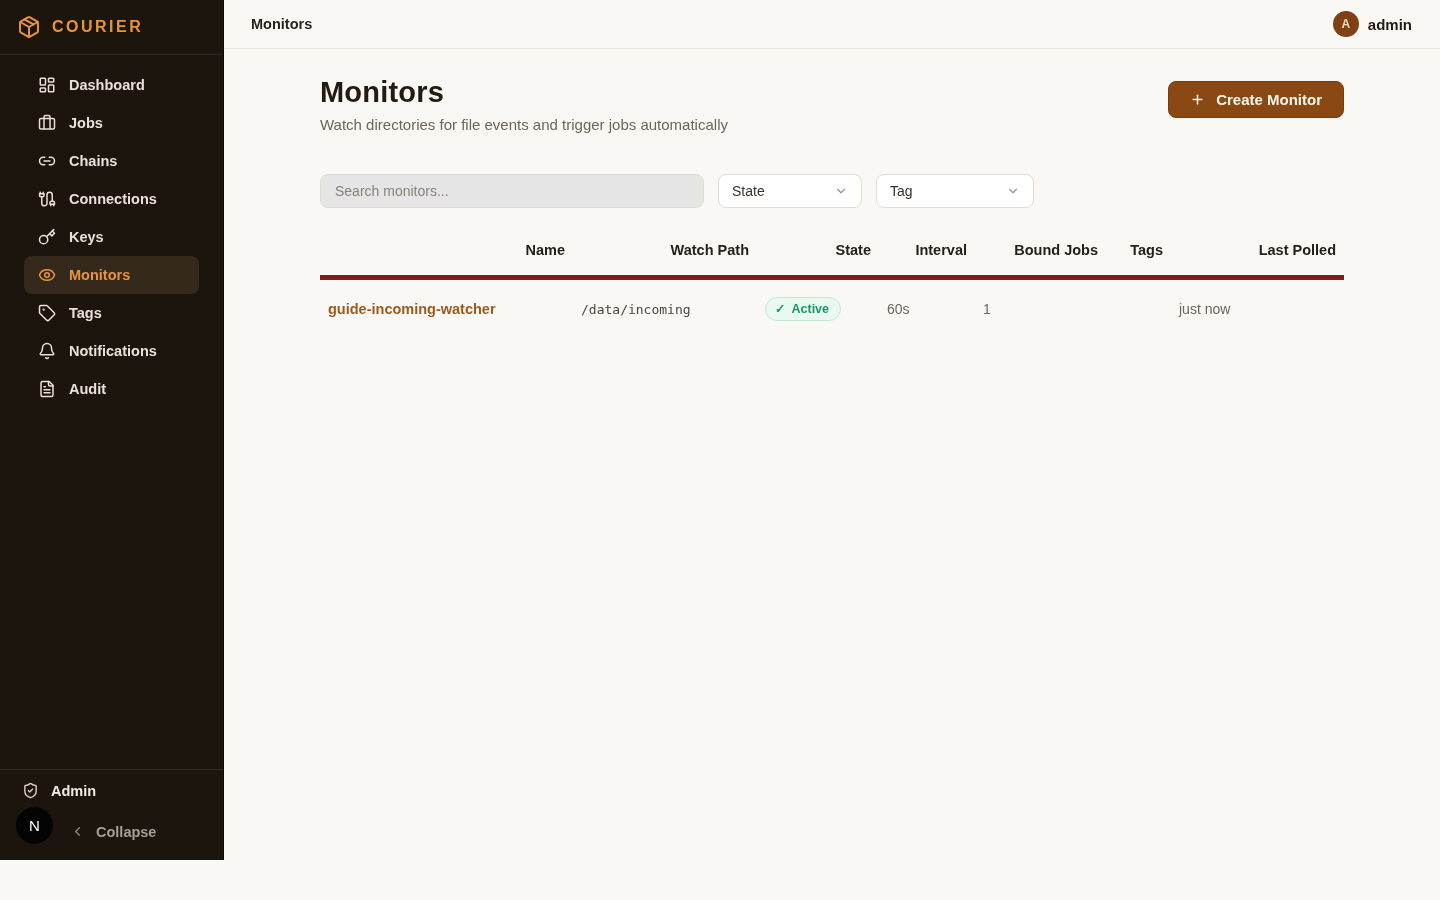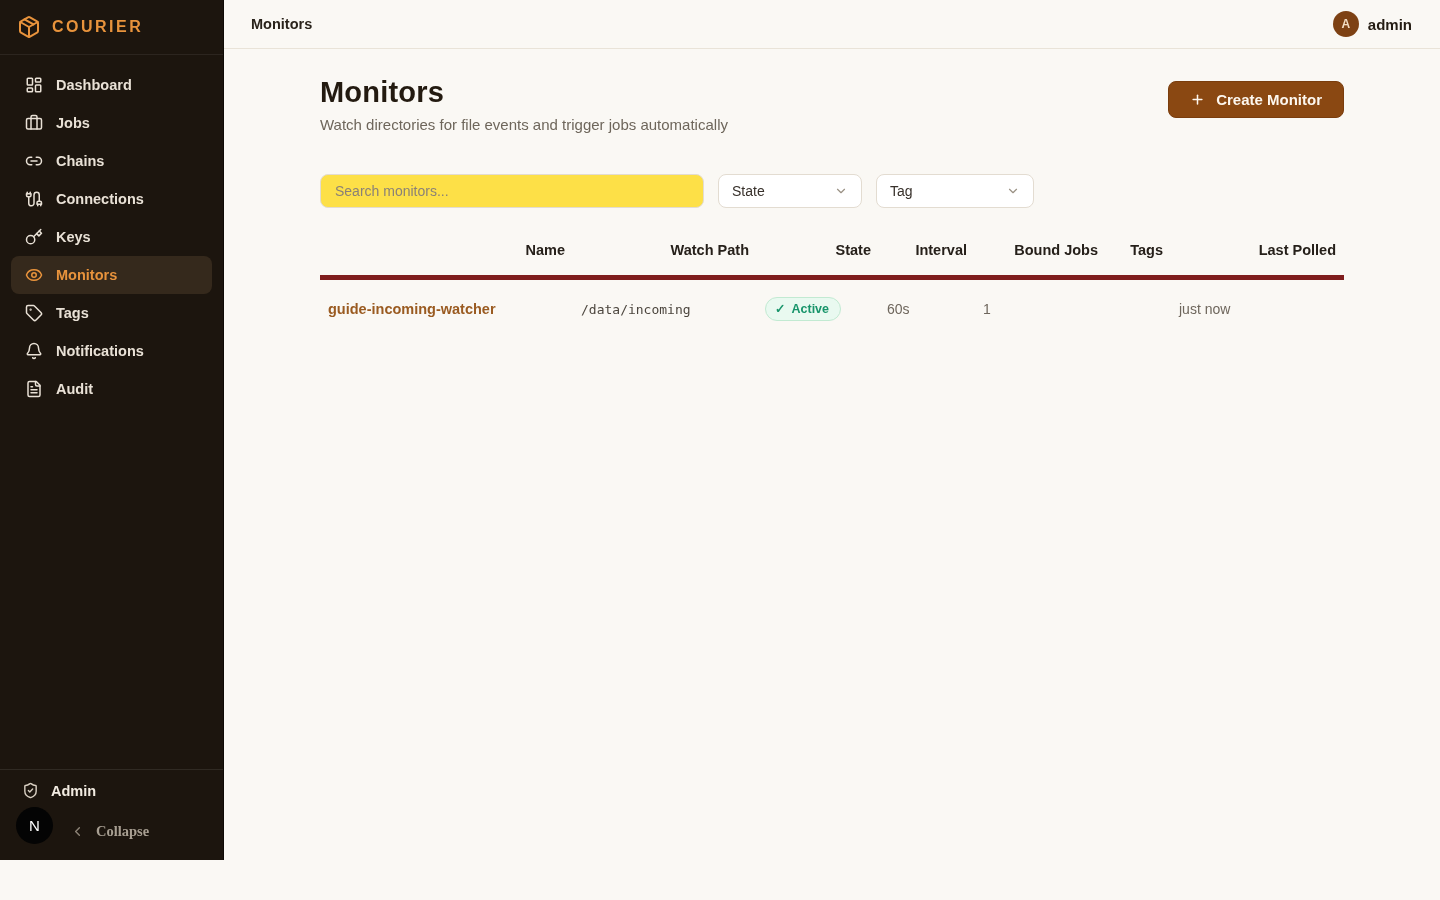--- a/index.html
+++ b/index.html
@@ -18,21 +18,21 @@
     display: flex; flex-direction: column;
     border-right: 1px solid #0e0a06;
   }
   .logo {
     height: 55px; display: flex; align-items: center; gap: 11px;
     padding: 0 17px; border-bottom: 1px solid rgba(255,255,255,0.07);
     color: #e8933c;
   }
   .logo svg { width: 24px; height: 24px; }
   .logo-text { font-size: 16px; font-weight: 700; letter-spacing: 2.5px; }
-  .nav { flex: 1; padding: 11px 11px; }
+  .nav { flex: 1; padding: 11px 24px; }
   .nav-item {
     display: flex; align-items: center; gap: 13px;
     height: 38px; padding: 0 14px; border-radius: 8px;
     font-size: 14.5px; font-weight: 600; color: #e9e1d6;
     cursor: pointer; user-select: none;
   }
   .nav-item svg { width: 18px; height: 18px; flex: none; }
   .nav-item.active { background: #35291c; color: #e8933c; }
   .sidebar-footer {
     border-top: 1px solid rgba(255,255,255,0.09);
@@ -47,21 +47,21 @@
   .user-row { display: flex; align-items: center; gap: 17px; }
   .avatar-n {
     width: 37px; height: 37px; border-radius: 50%;
     background: #040404; color: #ffffff;
     display: flex; align-items: center; justify-content: center;
     font-size: 15px; font-weight: 400; flex: none;
   }
   .collapse-btn {
     display: flex; align-items: center; gap: 11px;
     background: none; border: none; cursor: pointer;
-    color: #a89f92; font-family: Liberation Serif, serif;
+    color: #a89f92; font-family: Liberation Sans, sans-serif;
     font-size: 14.5px; font-weight: 600; padding: 0; margin-top: 12px;
   }
   .collapse-btn svg { width: 15px; height: 15px; color: #8d8477; }
 
   
   .main { flex: 1; display: flex; flex-direction: column; background: #faf8f4; }
   .topbar {
     height: 49px; min-height: 49px;
     display: flex; align-items: center; justify-content: space-between;
     padding: 0 28px 0 27px; border-bottom: 1px solid #e9e3d8;
@@ -86,21 +86,21 @@
     margin-top: 5px; height: 37px; padding: 0 21px;
     background: #8a4812; border: 1px solid #7a3d0d; border-radius: 8px;
     color: #fdf7ef; font-family: inherit; font-size: 15px; font-weight: 700;
     display: flex; align-items: center; gap: 11px; cursor: pointer;
   }
   .create-btn svg { width: 15px; height: 15px; }
 
   .filters { display: flex; gap: 14px; margin-top: 29px; }
   .search-input {
     width: 384px; height: 34px; padding: 0 14px;
-    background: #fde047; border: 1px solid #e3dcd1; border-radius: 8px;
+    background: #e5e5e5; border: 1px solid #e3dcd1; border-radius: 8px;
     font-family: inherit; font-size: 14px; color: #37302a; outline: none;
   }
   .search-input::placeholder { color: #8a8177; }
   .select-btn {
     height: 34px; background: #ffffff; border: 1px solid #e3dcd1; border-radius: 8px;
     display: flex; align-items: center; justify-content: space-between;
     padding: 0 13px; font-family: inherit; font-size: 14px; color: #37302a;
     cursor: pointer;
   }
   .select-state { width: 144px; }

